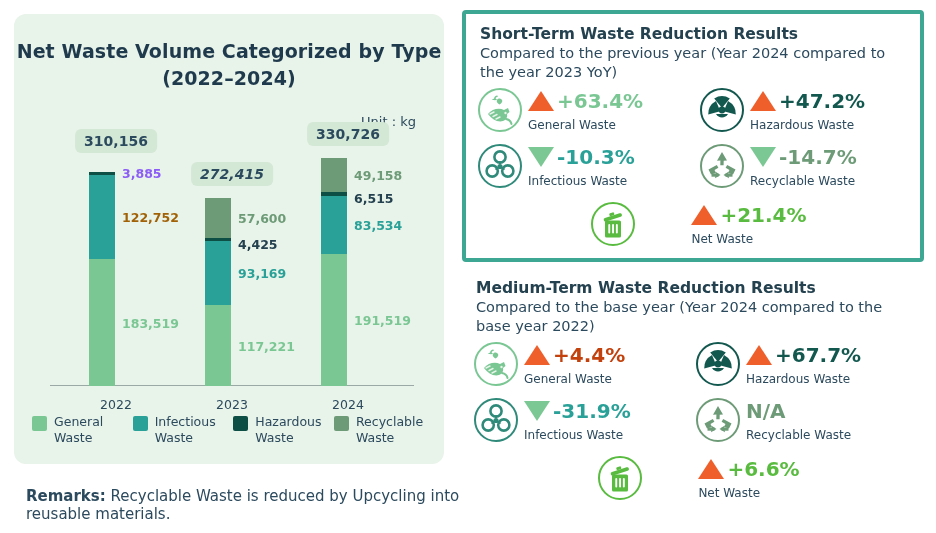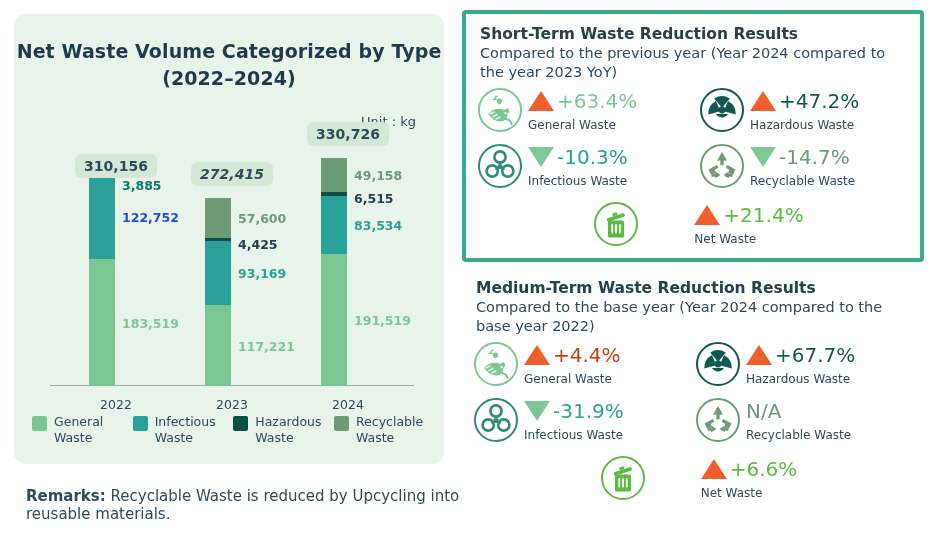--- a/index.html
+++ b/index.html
@@ -94,21 +94,21 @@
   .kpi-value-row{display:flex;align-items:center;gap:3px;height:26px;}
   .tri{width:0;height:0;flex:0 0 auto;}
   .tri-up{
     border-left:13px solid transparent;border-right:13px solid transparent;
     border-bottom:20px solid #ef5f2b;
   }
   .tri-down{
     border-left:13px solid transparent;border-right:13px solid transparent;
     border-top:20px solid #7cc894;
   }
-  .kpi-value{font-size:20px;font-weight:normal;white-space:nowrap;}
+  .kpi-value{font-size:20px;font-weight:bold;white-space:nowrap;}
   .kpi-label{color:#2c4a5e;font-size:12px;white-space:nowrap;line-height:19px;}
   .kpi-net{
     width:100%;display:flex;justify-content:center;align-items:flex-start;
     margin-top:2px;
     gap:48px;
   }
   .kpi-net .kpi-icon{margin-right:6px;}
 </style>
 </head>
 <body>
@@ -124,24 +124,24 @@
 
   <div id="plot">
     <div class="axis-line"></div>
 
   <div class="bar-group" style="left: 14px;">
         <div class="bar-stack">
           <div class="seg" style="height: 2.67829px; background: rgb(14, 79, 69);"></div>
           <div class="seg" style="height: 84.6243px; background: rgb(42, 161, 152);"></div>
           <div class="seg" style="height: 126.517px; background: rgb(122, 199, 148);"></div>
         </div>
-        <div class="seg-label" style="color: #0f766e; bottom: 193px;">3,885</div>
-        <div class="seg-label" style="color: #1d4ed8; bottom: 160.829px;">122,752</div>
+        <div class="seg-label" style="color: #8b5cf6; bottom: 205px;">3,885</div>
+        <div class="seg-label" style="color: #a16207; bottom: 160.829px;">122,752</div>
         <div class="seg-label" style="color: rgb(122, 199, 148); bottom: 55.2583px;">183,519</div>
-        <div class="total-pill" style="bottom: 208px;">310,156</div>
+        <div class="total-pill" style="bottom: 233px;">310,156</div>
         <div class="x-tick">2022</div>
       </div>
       <div class="bar-group" style="left: 130px;">
         <div class="bar-stack">
           <div class="seg" style="height: 39.709px; background: rgb(109, 155, 119);"></div>
           <div class="seg" style="height: 3.05056px; background: rgb(14, 79, 69);"></div>
           <div class="seg" style="height: 64.23px; background: rgb(42, 161, 152);"></div>
           <div class="seg" style="height: 80.8113px; background: rgb(122, 199, 148);"></div>
         </div>
         <div class="seg-label" style="color: rgb(109, 155, 119); bottom: 159.946px;">57,600</div>

